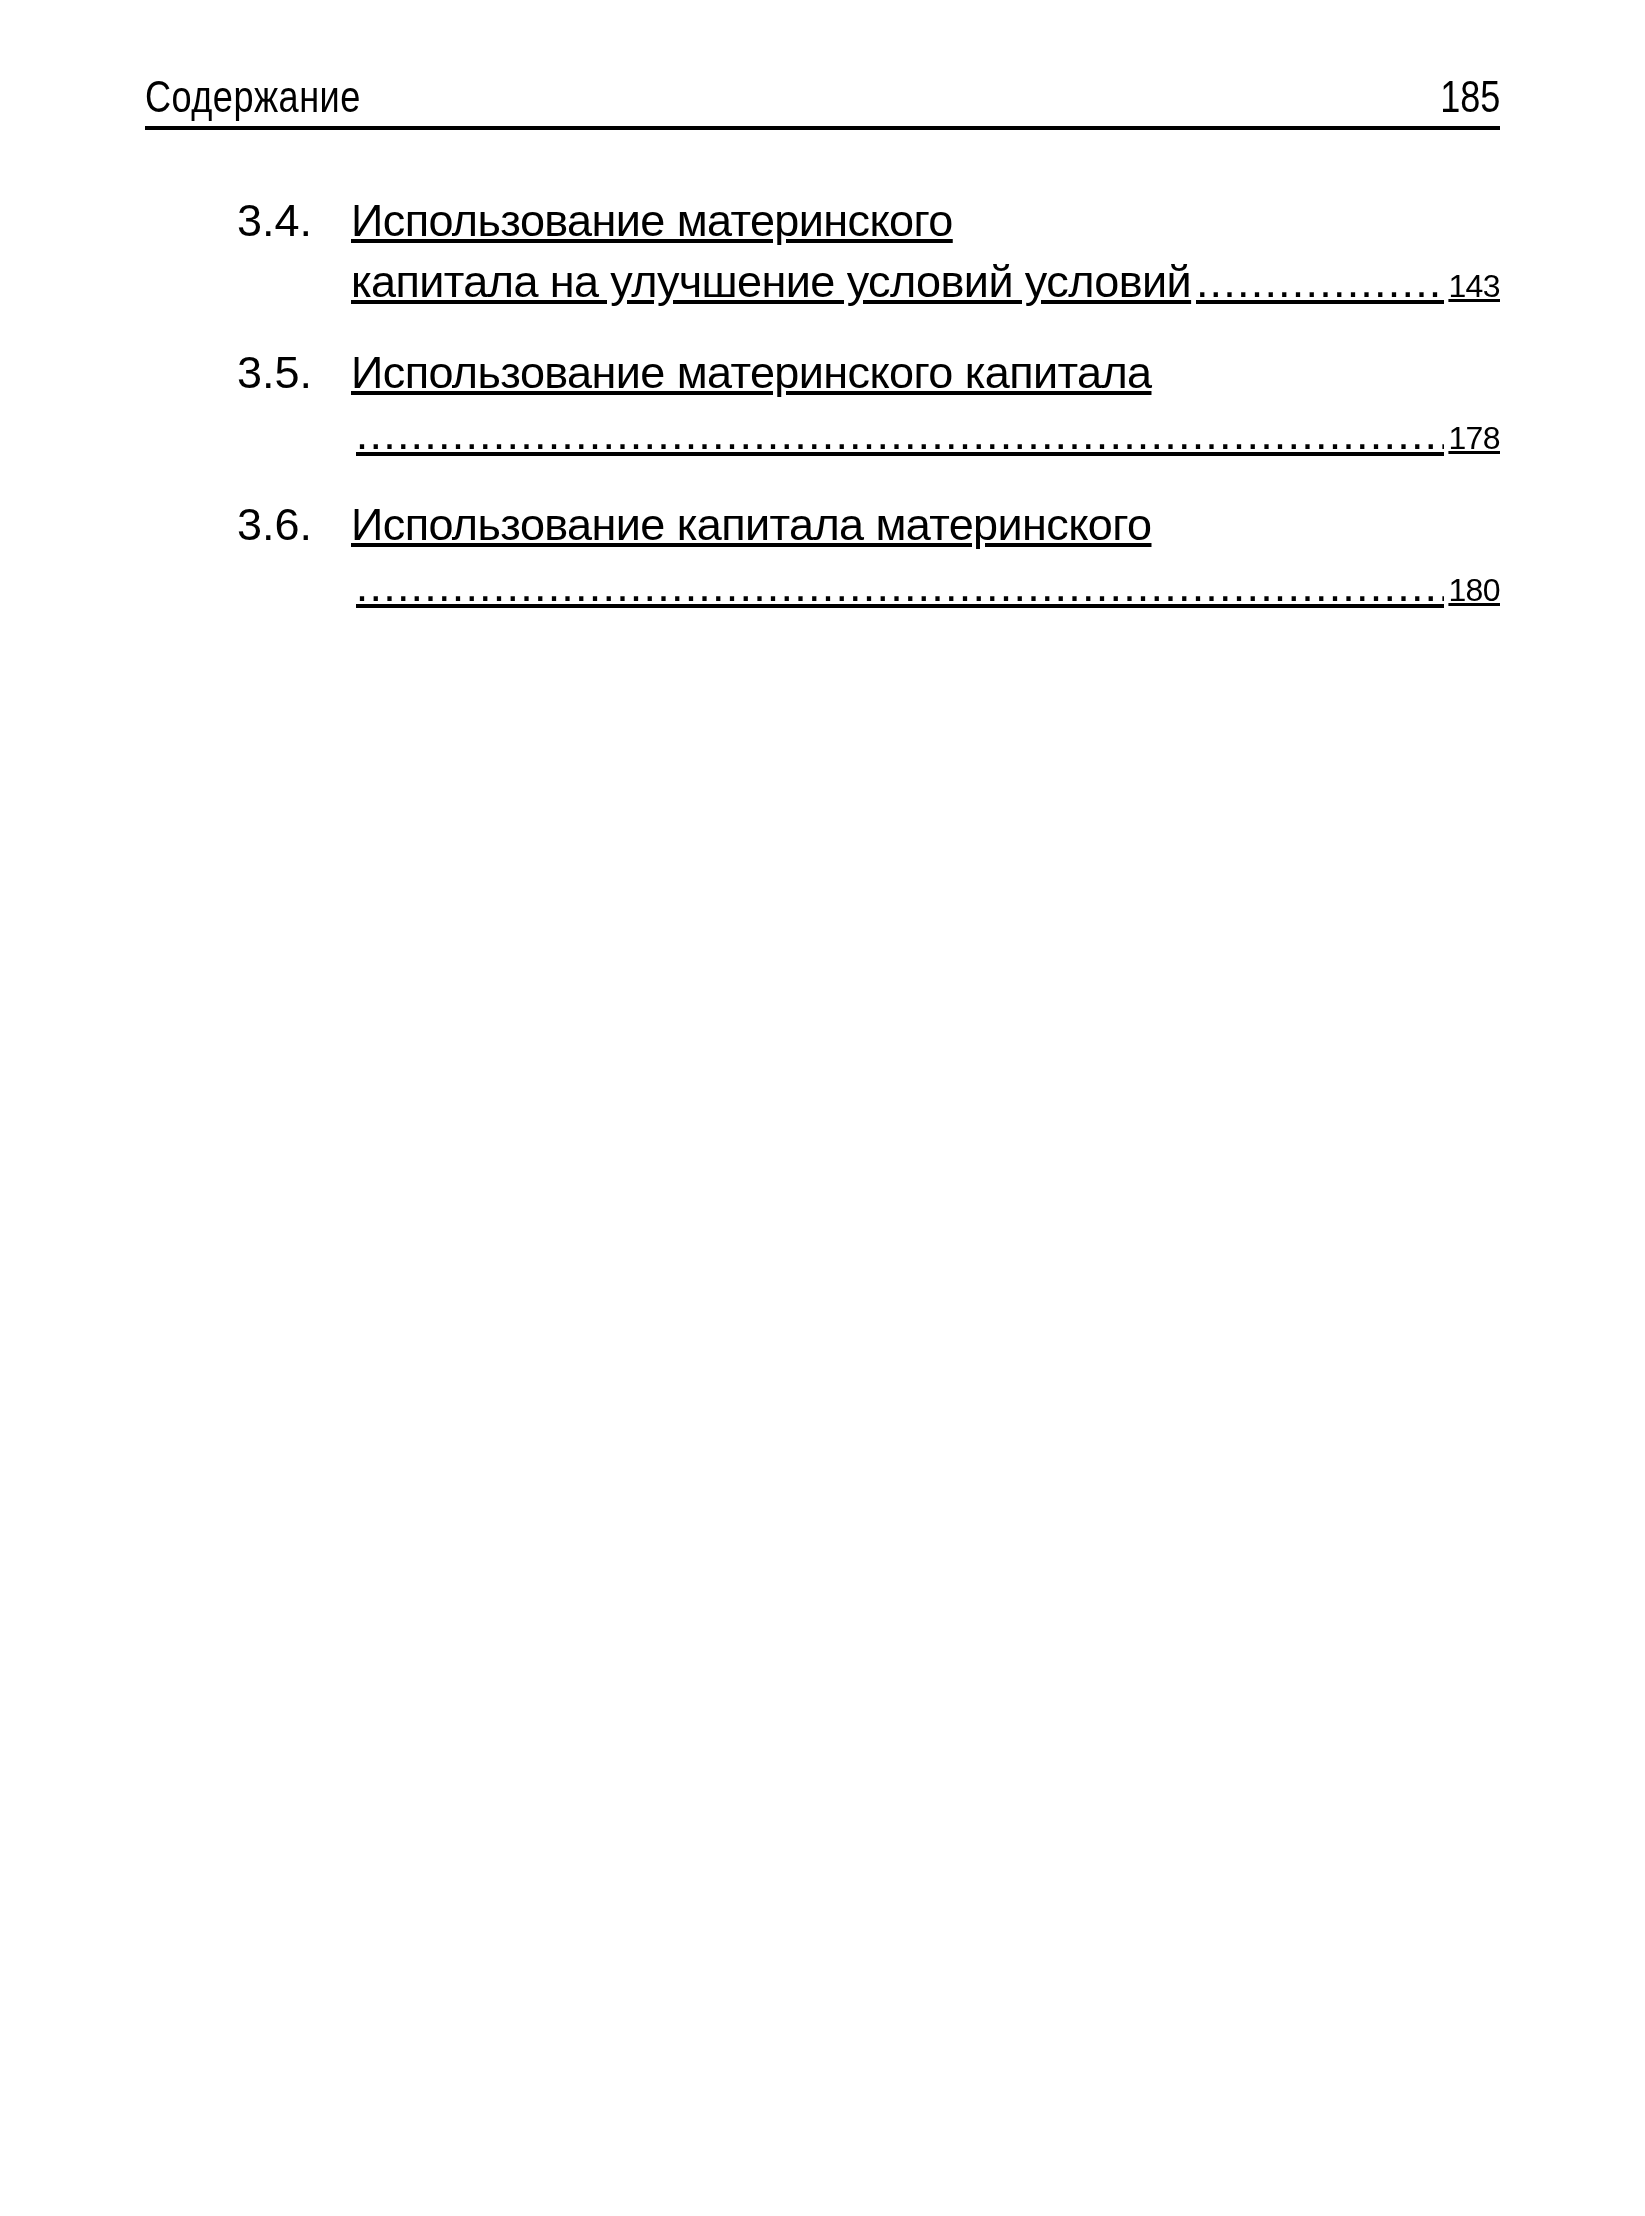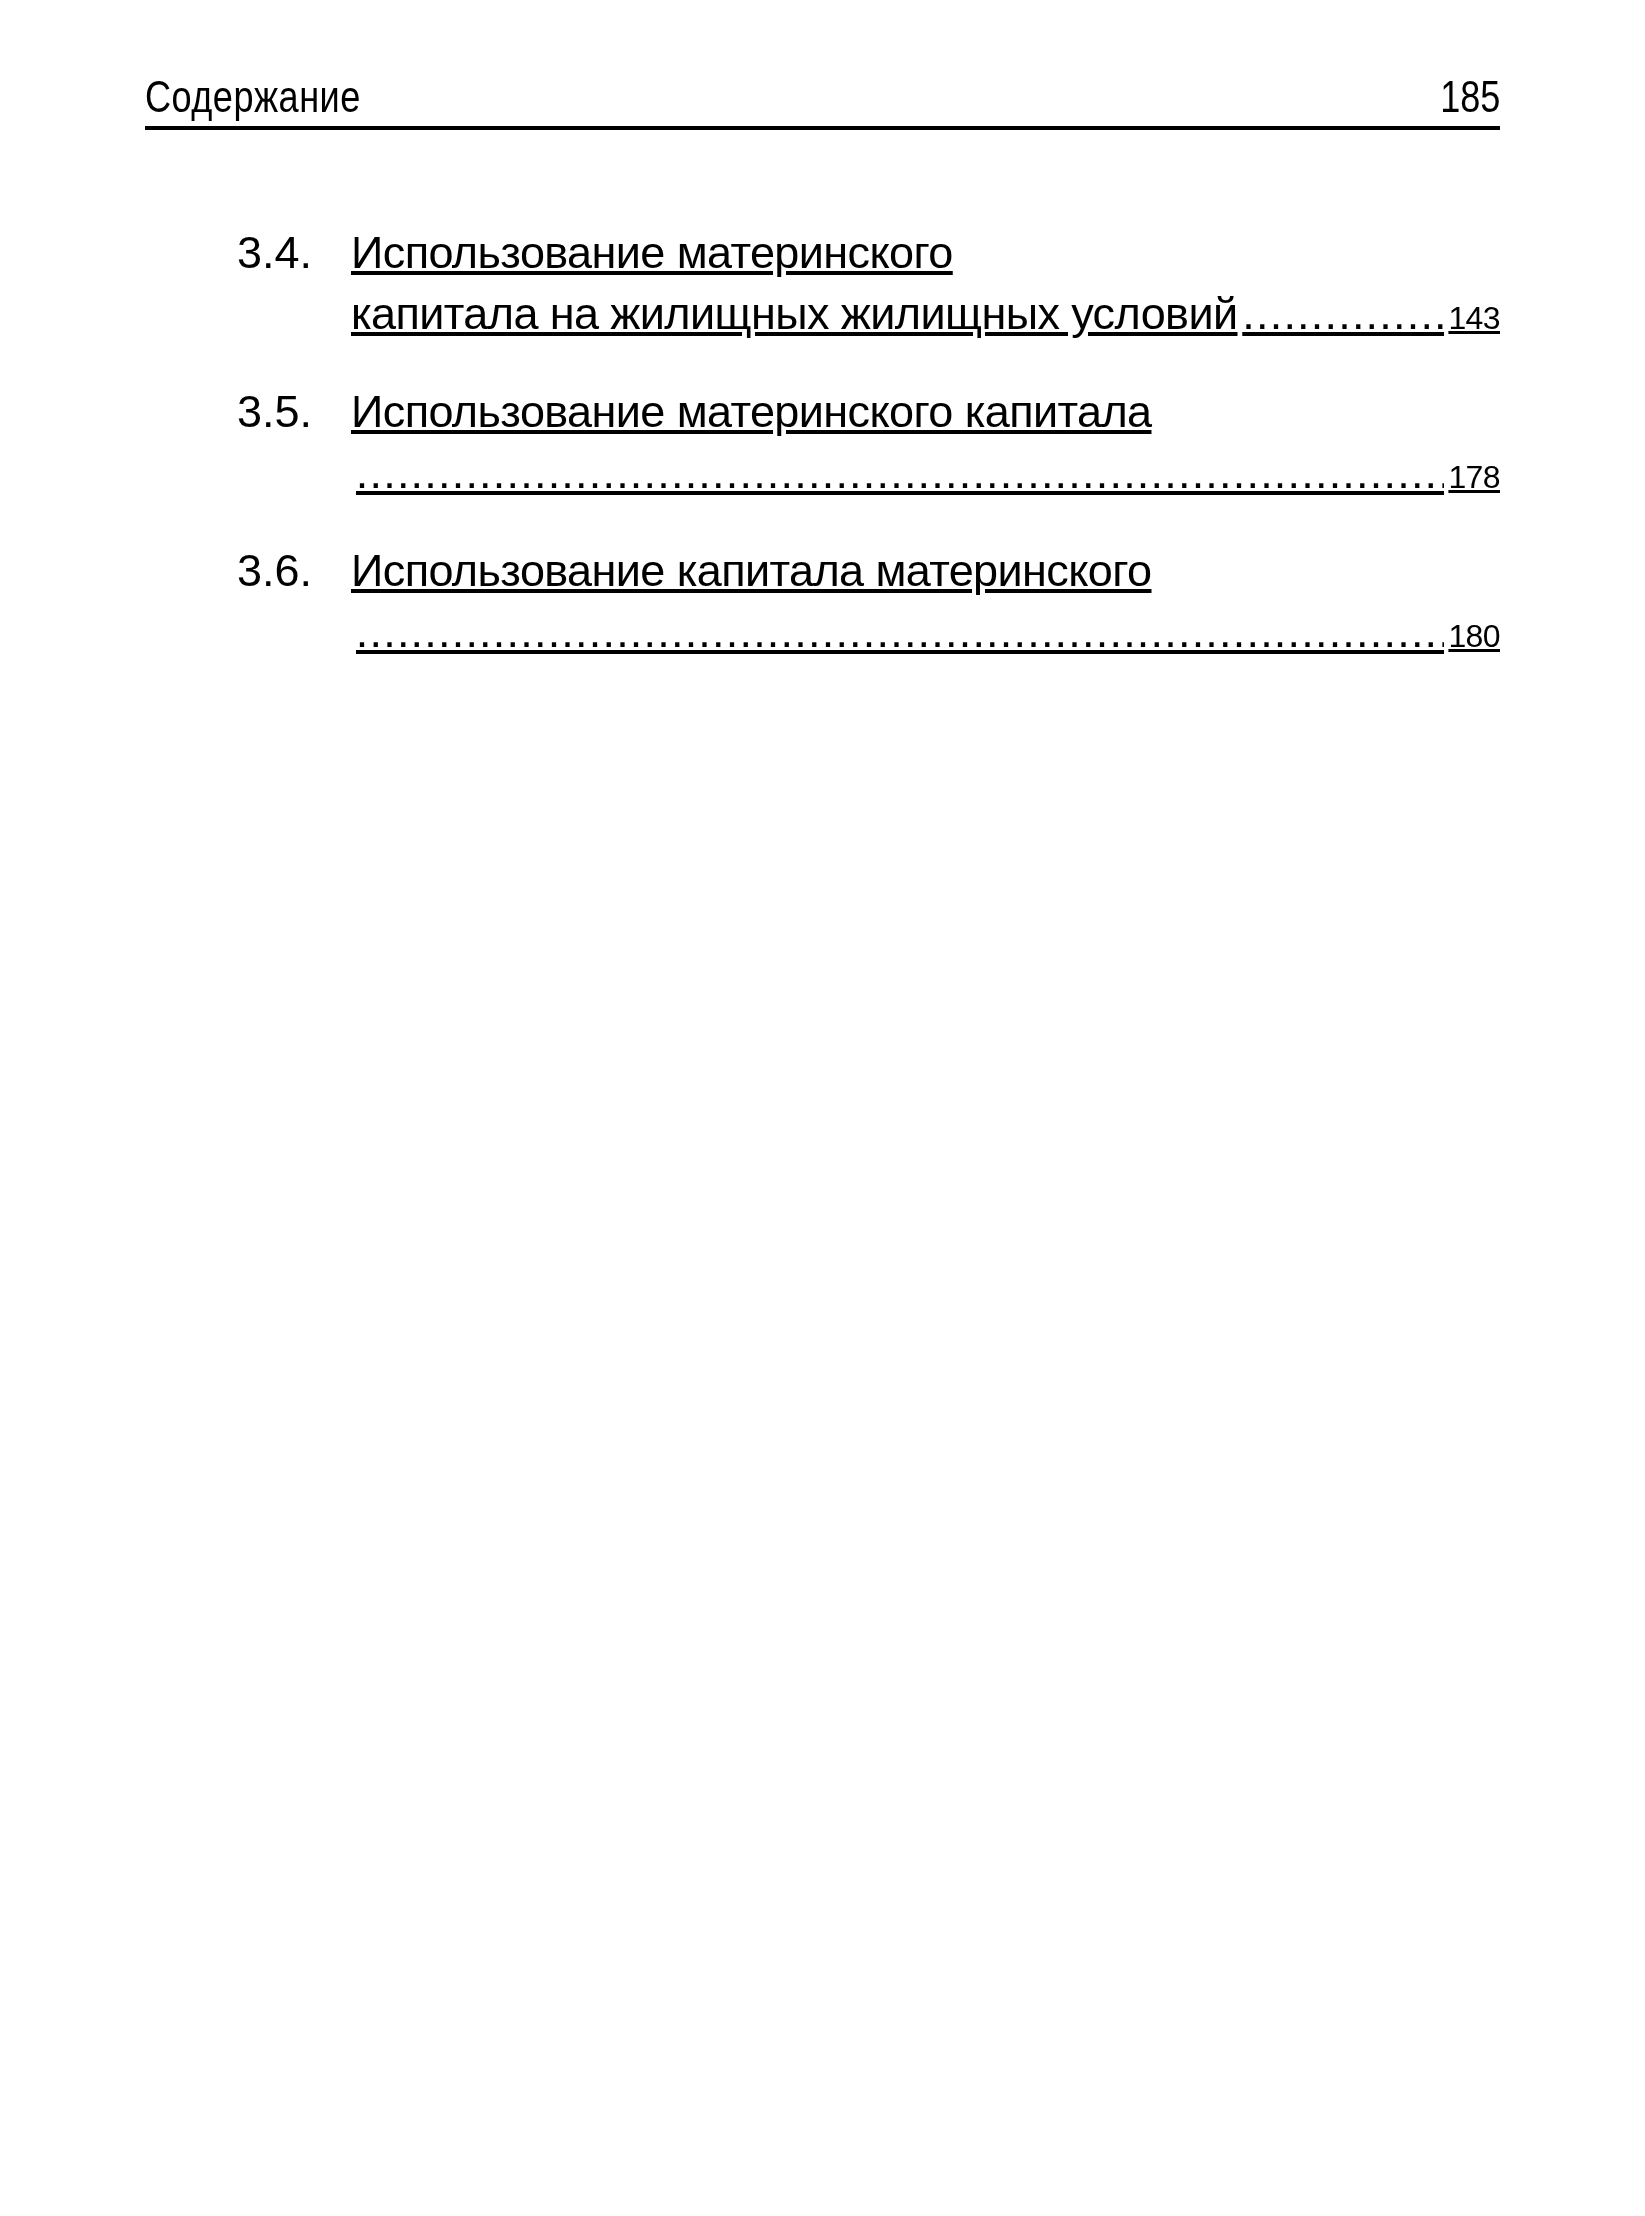--- a/index.html
+++ b/index.html
@@ -18,21 +18,21 @@
     }
     .header-rule {
       position: absolute; left: 145px; top: 126px; width: 1355px; height: 4.2px; background: #000;
     }
     .toc { position: absolute; left: 237px; top: 190px; width: 1263px; text-decoration: underline; }
     .entry { position: relative; margin-bottom: 25px; }
     .entry-num {
       position: absolute; left: 0; top: 0;
       font-family: "Liberation Sans", sans-serif; font-size: 45px; line-height: 61px;
     }
-    .entry-body { margin-left: 114px; margin-top: 32px; }
+    .entry-body { margin-left: 114px; }
     .entry-line {
       font-family: "Liberation Sans", sans-serif; font-size: 45px; line-height: 61px;
       white-space: nowrap; letter-spacing: -0.6px;
     }
     .entry-last { display: flex; align-items: baseline; }
     .entry-last .txt { flex: 0 0 auto; }
     .leader {
       flex: 1 1 auto; overflow: hidden; white-space: nowrap; margin: 0 4.8px;
       font-family: "Liberation Sans", sans-serif; font-size: 45px; letter-spacing: 1.2px;
     }
@@ -47,21 +47,21 @@
 </div>
 <div class="header-rule"></div>
 
 <div class="toc">
 
   <div class="entry">
     <span class="entry-num">3.4.</span>
     <div class="entry-body">
       <div class="entry-line">Использование материнского</div>
       <div class="entry-line entry-last">
-        <span class="txt">капитала на жилищных жилищных условий</span>
+        <span class="txt">капитала на улучшение условий условий</span>
         <span class="leader">..........................................................................................</span>
         <span class="page-num">143</span>
       </div>
     </div>
   </div>
 
   <div class="entry">
     <span class="entry-num">3.5.</span>
     <div class="entry-body">
       <div class="entry-line">Использование материнского капитала</div>

